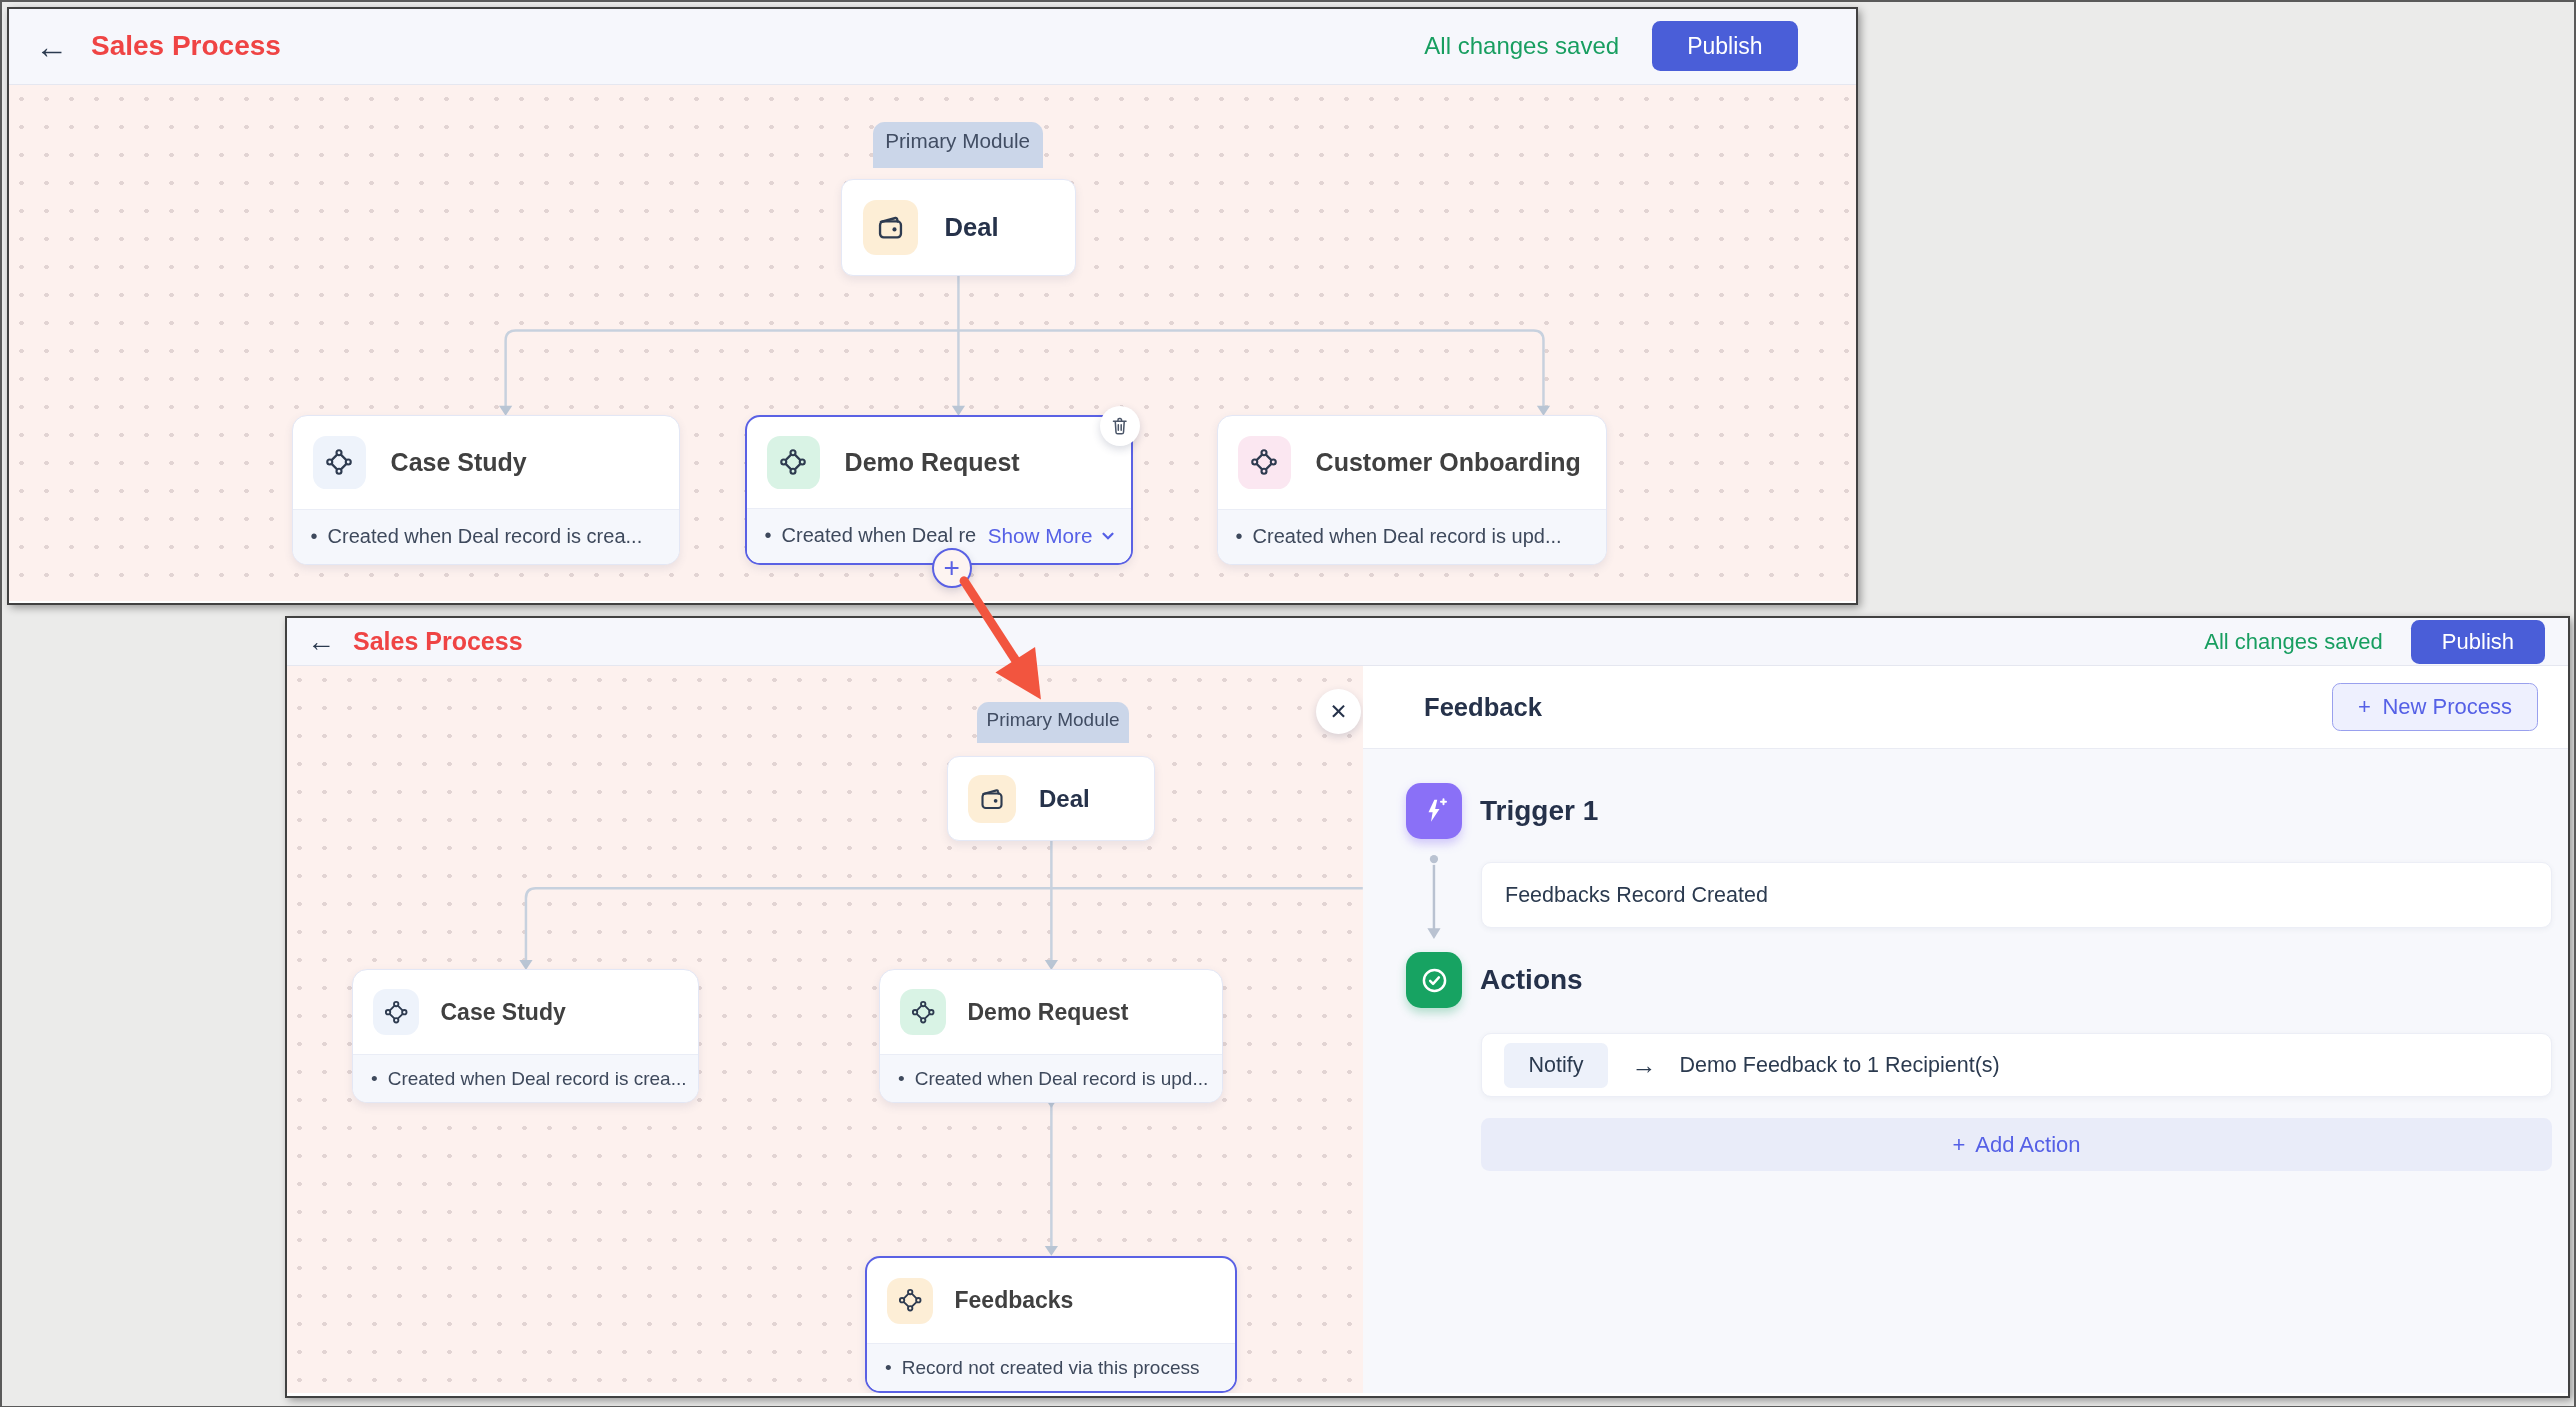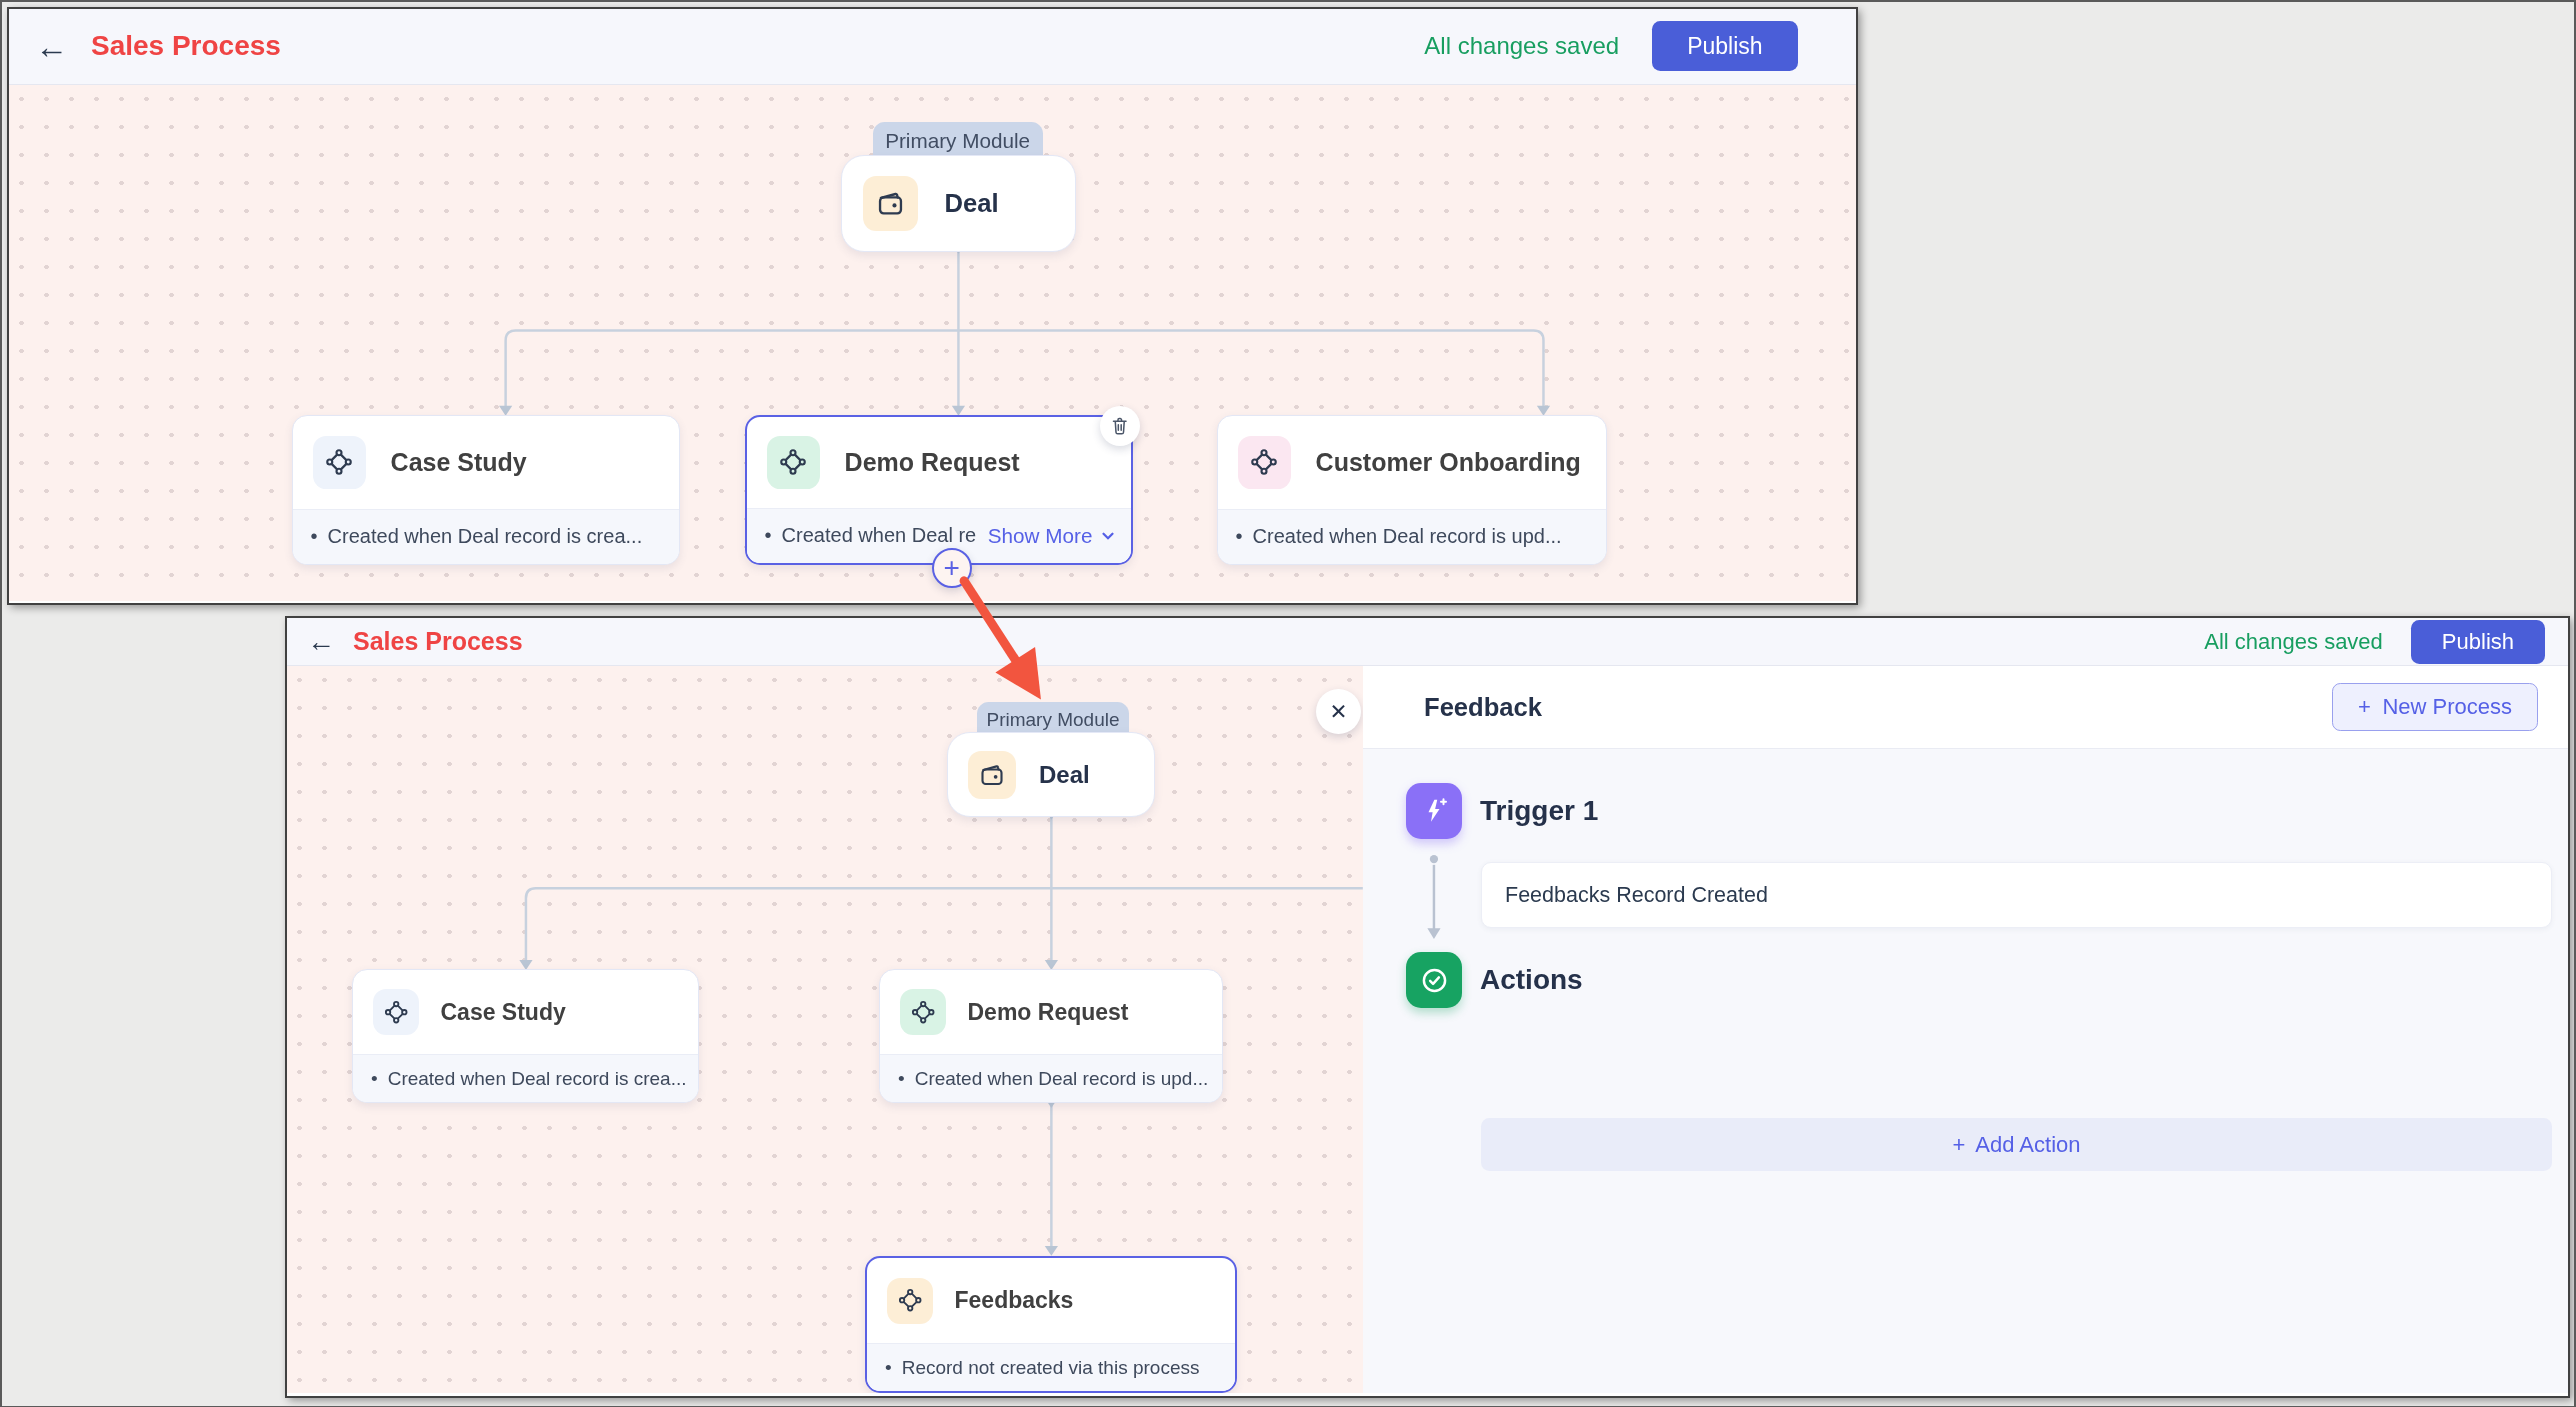--- a/index.html
+++ b/index.html
@@ -40,22 +40,22 @@
   .bottom-canvas { width:1076px; height:727px; flex:none; }
 
   svg.connectors { position:absolute; left:0; top:0; pointer-events:none; }
   .conn-line { stroke:#c7d1de; stroke-width:3; fill:none; }
   .conn-head { fill:#b9c5d4; }
 
   
   .module-tab { position:absolute; background:#cbd6e9; color:#414d63; text-align:center;
                 border-radius:11.6px 11.6px 0 0; font-size:20.7px; padding-top:7.4px; }
   .module-card { position:absolute; background:#fff; border:1.7px solid #e4e8f6;
-                 border-radius:23px; display:flex; align-items:center;
-                 box-shadow:0 3.3px 8.3px rgba(70,80,120,.10); }
+                 border-radius:12px; display:flex; align-items:center;
+                 box-shadow:0 3.3px 8.3px rgba(70,80,120,.10);margin-top:24px; }
   .module-icon { background:#fdeed6; border-radius:13.2px; display:flex;
                  align-items:center; justify-content:center; }
   .module-title { font-weight:bold; color:#26324a; }
 
   
   .flow-node { position:absolute; background:#fff; border:1.7px solid #e3e7f5;
                border-radius:15px; display:flex; flex-direction:column;
                box-shadow:0 3.3px 8.3px rgba(70,80,120,.10); overflow:hidden; }
   .flow-node.selected { border-color:#5a61e4; }
   .node-top { flex:1; display:flex; align-items:center; padding:0 20px; gap:25px; }
@@ -343,20 +343,25 @@
       <div class="section-row" style="left:43px; top:286px;">
         <span class="section-icon green">
           <svg width="31" height="31" viewBox="0 0 24 24" fill="none" stroke="#fff" stroke-width="1.9" stroke-linecap="round" stroke-linejoin="round">
             <circle cx="12" cy="12" r="8.2"></circle>
             <path d="M8.6 12.3 l2.3 2.3 4.5 -5"></path>
           </svg>
         </span>
         <span class="section-label">Actions</span>
       </div>
 
+      <div class="panel-card" style="left:118px; top:367px; width:1071px; height:64px; padding:0 21.5px;">
+        <span class="notify-chip">Notify</span>
+        <span class="action-arrow">→</span>
+        <span>Demo Feedback to 1 Recipient(s)</span>
+      </div>
 
       <button class="add-action-btn" style="left:118px; top:452px; width:1071px; height:53px;">
         <span>+</span>
         <span>Add Action</span>
       </button>
     </div>
   </div>
 </div>
 
 <svg class="annotation" viewBox="0 0 3118 1704" width="2576" height="1408">

